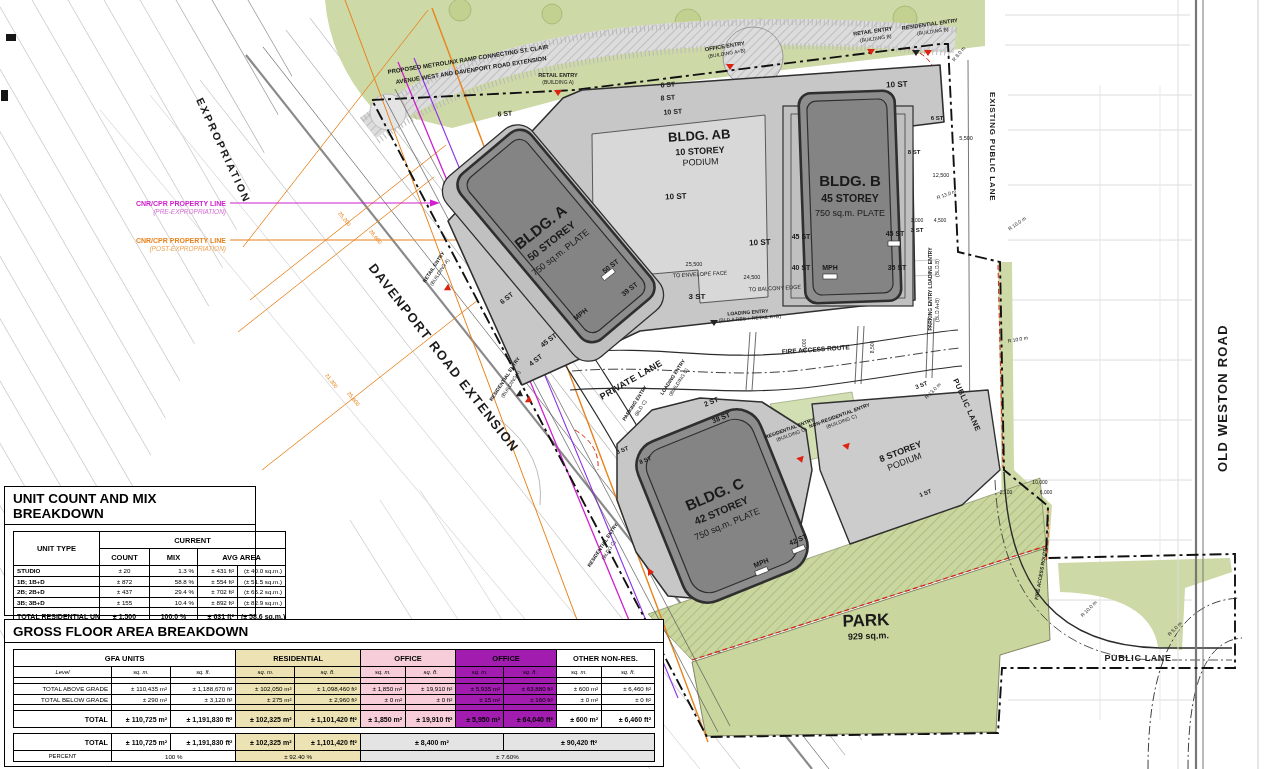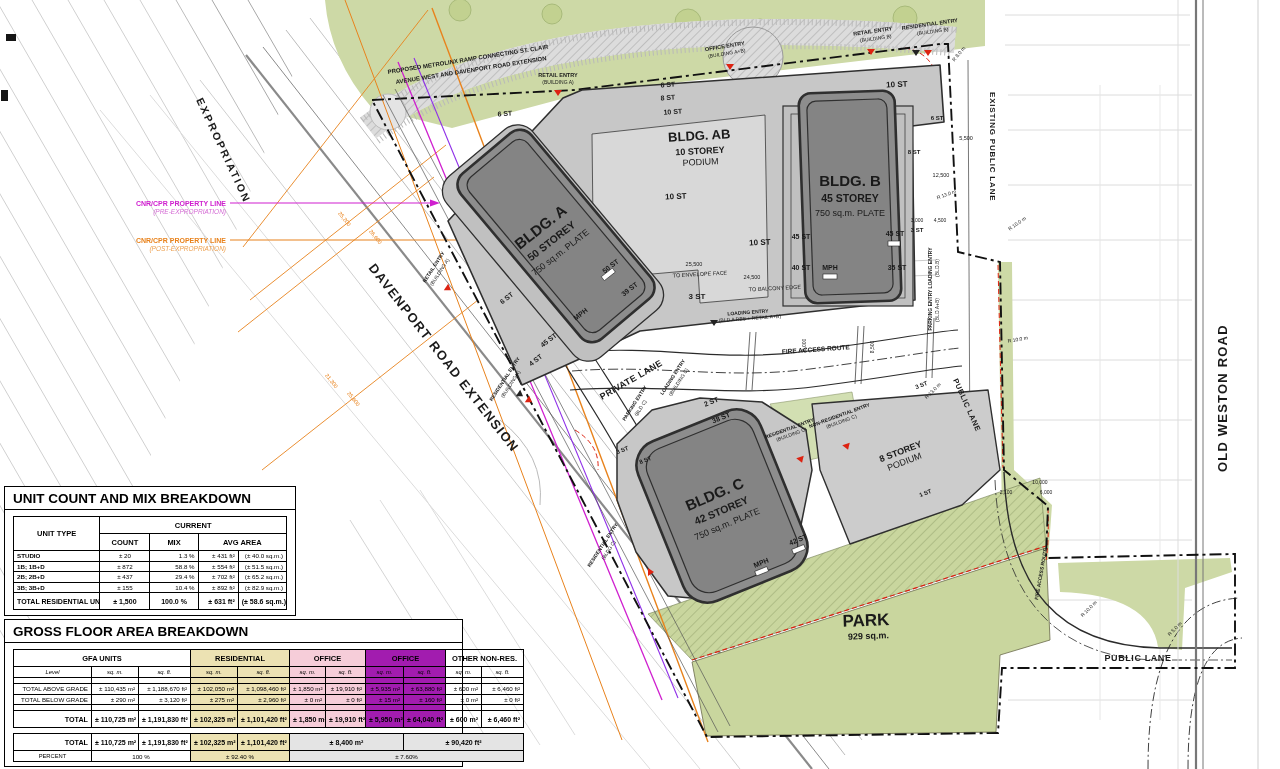--- a/index.html
+++ b/index.html
@@ -366,21 +366,21 @@
     <text class="f6 b" fill="#222" transform="translate(388,74) rotate(-9)">PROPOSED METROLINX RAMP CONNECTING ST. CLAIR</text>
     <text class="f6 b" fill="#222" transform="translate(396,84) rotate(-9)">AVENUE WEST AND DAVENPORT ROAD EXTENSION</text>
     <text x="226" y="206" class="end b f7 mag">CNR/CPR PROPERTY LINE</text>
     <text x="226" y="214" class="end i f65 magl">(PRE-EXPROPRIATION)</text>
     <text x="226" y="243" class="end b f7 org">CNR/CPR PROPERTY LINE</text>
     <text x="226" y="251" class="end i f65 orgl">(POST-EXPROPRIATION)</text>
   </g>
 </svg>
 
 
-<div class="panel" style="left:4px;top:486px;width:292px;height:130px;">
+<div class="panel" style="left:4px;top:486px;width:252px;height:130px;">
   <div class="ttl">UNIT COUNT AND MIX BREAKDOWN</div>
   <div class="inner">
     <table>
       <colgroup>
             <col style="width:86px">
             <col style="width:50px">
             <col style="width:48px">
             <col style="width:40px">
             <col style="width:48px">
           </colgroup>
@@ -428,21 +428,21 @@
         <td class="tot cen">100.0 %</td>
         <td class="tot">± 631 ft²</td>
         <td class="tot">(± 58.6 sq.m.)</td>
       </tr>
     </tbody>
         </table>
   </div>
 </div>
 
 
-<div class="panel" style="left:4px;top:619px;width:459px;height:148px;">
+<div class="panel" style="left:4px;top:619px;width:660px;height:148px;">
   <div class="ttl">GROSS FLOOR AREA BREAKDOWN</div>
   <div class="inner">
     <table>
       <colgroup>
         <col style="width:78px">
             <col style="width:47px">
             <col style="width:52px">
         <col style="width:47px">
             <col style="width:52px">
             <col style="width:36px">

